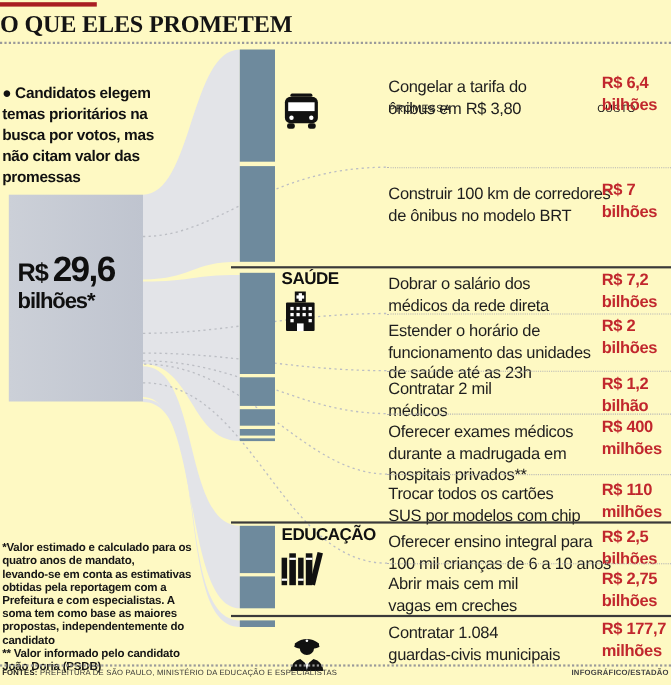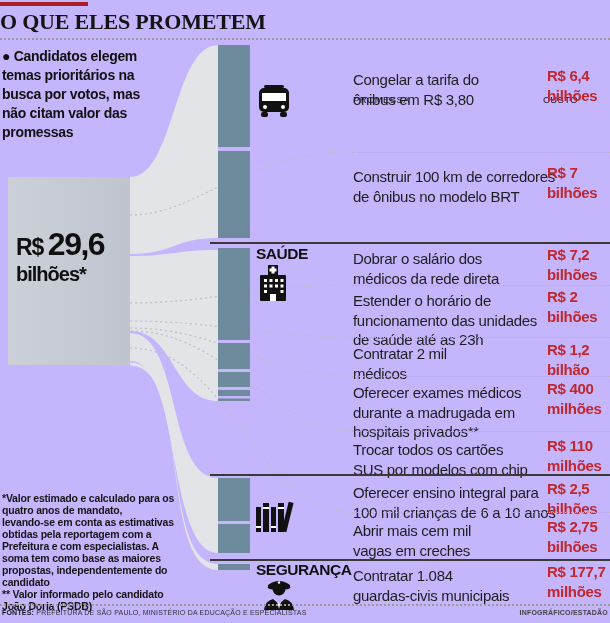--- a/index.html
+++ b/index.html
@@ -1,25 +1,25 @@
 <!DOCTYPE html>
 <html><head>
 <meta charset="utf-8">
 <style>
   html,body{margin:0;padding:0;background:#fff;}
-  .canvas{position:relative;width:610px;height:623px;background:#c4b5fd;overflow:hidden;
+  .canvas{position:relative;width:610px;height:623px;background:#fef9c3;overflow:hidden;
           font-family:"Liberation Sans",sans-serif;color:#1a1a1a;}
   .abs{position:absolute;}
   .title-rule{left:0;top:2px;width:88px;height:4px;background:#a91e22;}
   .title{left:0;top:9px;font-family:"Liberation Serif",serif;font-weight:bold;
          font-size:22px;letter-spacing:-0.2px;color:#141414;}
   .dotline{border-top:2px dotted #9a9a9a;height:0;}
   .dotline.light{border-top:1.5px dotted #b5b5b5;}
   .solidline{height:2px;background:#3a3a3a;}
-  .intro{left:2px;top:47px;width:210px;font-size:14px;font-weight:bold;line-height:19px;
+  .intro{left:2px;top:75px;width:210px;font-size:14px;font-weight:bold;line-height:19px;
          letter-spacing:-0.3px;white-space:pre;color:#111;}
   .total{left:16px;top:228px;line-height:1;color:#0f0f0f;}
   .total-prefix{font-weight:bold;font-size:23px;letter-spacing:-1px;}
   .total-value{font-weight:bold;font-size:32px;letter-spacing:-1.5px;}
   .total-unit{display:block;font-weight:bold;font-size:20px;letter-spacing:-1px;margin-top:4px;}
   .colhead{font-size:9.5px;font-weight:normal;letter-spacing:0.4px;color:#161616;margin-top:43px;}
   .cat{font-size:15.5px;font-weight:bold;letter-spacing:-0.5px;color:#101010;}
   .row{position:absolute;left:353px;width:257px;}
   .ptext{position:absolute;left:0;top:4px;font-size:15px;line-height:19.5px;
          letter-spacing:-0.3px;white-space:pre;color:#1e1e1e;}
@@ -120,33 +120,33 @@
       <rect x="8" y="20.5" width="3" height="3"></rect>
         <rect x="13.5" y="20.5" width="3" height="3"></rect>
         <rect x="19" y="20.5" width="3" height="3"></rect>
         <rect x="24.5" y="20.5" width="3" height="3"></rect>
       <rect x="8" y="26" width="3" height="3"></rect>
         <rect x="24.5" y="26" width="3" height="3"></rect>
       <rect x="14" y="30" width="6" height="7"></rect>
     </g>
   </svg>
 
+  <div class="abs cat" style="left:256px;top:478px;">EDUCAÇÃO</div>
   <svg class="icon" style="left:254px;top:498px;" width="42" height="36" viewBox="0 0 42 36">
     <rect x="2" y="9" width="5" height="25" fill="#111"></rect>
     <rect x="9" y="5" width="6" height="29" fill="#111"></rect>
     <rect x="17" y="9" width="5" height="25" fill="#111"></rect>
     <rect x="24" y="5" width="6" height="29" fill="#111"></rect>
     <rect x="31" y="4" width="5" height="30" fill="#111" transform="rotate(14 33.5 19)"></rect>
     <rect x="9" y="9" width="6" height="2" fill="#fff"></rect>
     <rect x="24" y="9" width="6" height="2" fill="#fff"></rect>
     <rect x="2" y="28" width="5" height="2" fill="#fff"></rect>
     <rect x="17" y="28" width="5" height="2" fill="#fff"></rect>
   </svg>
 
-  <div class="abs cat" style="left:256px;top:561px;">SEGURANÇA</div>
   <svg class="icon" style="left:260px;top:576px;" width="38" height="34" viewBox="0 0 38 34">
     <circle cx="19" cy="13" r="6.5" fill="#111"></circle>
     <path d="M8,9 Q19,1 30,9 L30,12 Q19,7 8,12 Z" fill="#111"></path>
     <ellipse cx="19" cy="11.5" rx="11.5" ry="2.6" fill="#111"></ellipse>
     <circle cx="19" cy="6.5" r="1.2" fill="#fff"></circle>
     <path d="M4,34 Q5,25 13,23 L19,28 L25,23 Q33,25 34,34 Z" fill="#111"></path>
     <path d="M17,25 L19,28 L21,25 L19,33 Z" fill="#fff"></path>
   </svg>
 
   <div class="row" style="top:66px">

